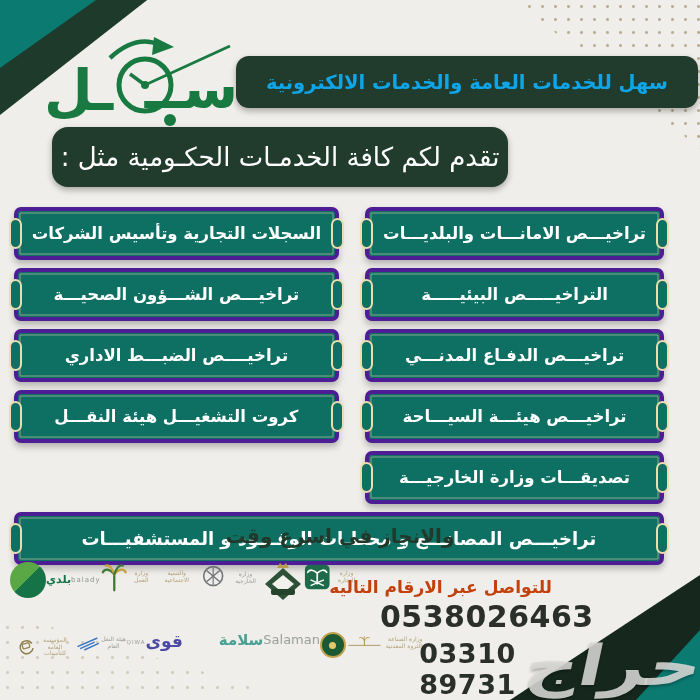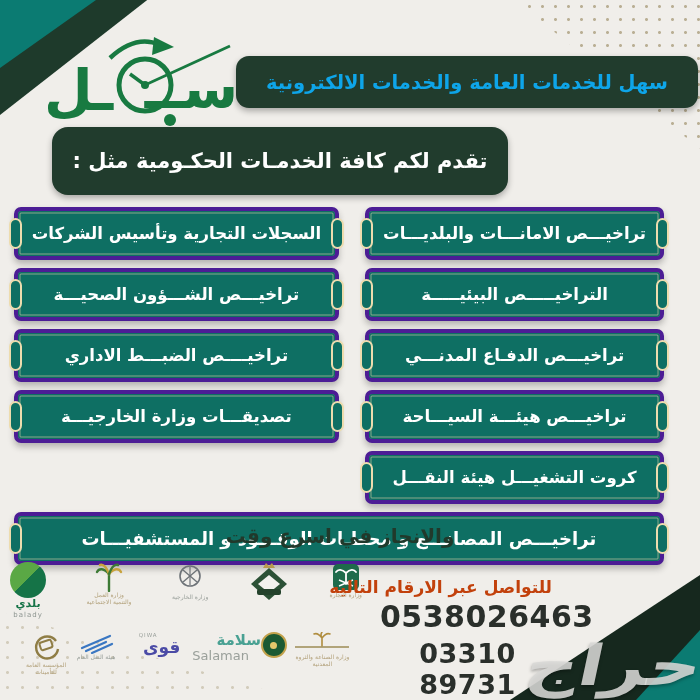--- a/index.html
+++ b/index.html
@@ -25,23 +25,23 @@
     background-image:radial-gradient(circle,#8d7b4d 1.2px,transparent 1.7px);
     background-size:15px 15px;
     clip-path:polygon(0 20%,100% 100%,0 100%);}
   
   .logo{position:absolute;top:28px;left:48px;width:190px;height:100px;z-index:2;}
   
   .brand-pill{position:absolute;top:56px;left:236px;right:2px;height:52px;
     background:#213c2d;border-radius:13px;display:flex;align-items:center;justify-content:center;
     color:#0ea5e9;font-size:19.5px;font-weight:bold;direction:rtl;
     box-shadow:0 3px 6px rgba(0,0,0,.30);z-index:2;}
-  .intro-pill{position:absolute;top:127px;left:52px;width:456px;height:68px;
+  .intro-pill{position:absolute;top:127px;left:52px;width:456px;height:60px;
     background:#213c2d;border-radius:16px;display:flex;align-items:center;justify-content:center;
-    color:#fff;font-size:21px;font-weight:bold;direction:rtl;
+    color:#fff;font-size:26px;font-weight:normal;direction:rtl;
     box-shadow:0 3px 6px rgba(0,0,0,.30);z-index:2;}
   
   .services{position:absolute;top:207px;left:34px;right:36px;
     display:grid;grid-template-columns:1fr 1fr;column-gap:26px;row-gap:8px;
     direction:rtl;z-index:2;}
   .svc{position:relative;height:45px;background:#0e6f63;
     border:4px solid #4c1d95;border-radius:7px;
     box-shadow:0 4px 6px rgba(30,30,30,.28),
       inset 0 0 0 1.5px #0e6f63, inset 0 0 0 2.5px rgba(237,220,174,.55);
     display:flex;align-items:center;justify-content:center;
@@ -63,28 +63,28 @@
     font-size:27px;font-weight:bold;color:#2a2f2b;direction:ltr;letter-spacing:.5px;z-index:4;}
   
   .watermark{position:absolute;right:4px;bottom:6px;z-index:5;
     font-size:56px;font-weight:bold;color:rgba(216,216,214,.88);
     transform:skewX(-12deg) scaleX(1.3);transform-origin:100% 100%;
     text-shadow:0 2px 3px rgba(0,0,0,.30);line-height:1;}
   
   .p-row{position:absolute;display:flex;justify-content:space-between;align-items:flex-start;z-index:2;}
   .p-row1{top:562px;left:10px;width:352px;}
   .p-row2{top:632px;left:16px;width:342px;}
-  .partner{display:flex;flex-direction:column;align-items:center;text-align:center;line-height:1.15;}
+  .partner{display:flex;flex-direction:row;align-items:center;text-align:center;line-height:1.15;}
   .cap-ar{font-size:6px;color:#b3a27c;direction:rtl;}
   .cap-gray{font-size:6px;color:#9aa09b;direction:rtl;}
   .balady-ar{font-size:11px;font-weight:bold;color:#157347;direction:rtl;}
   .balady-en{font-size:7px;color:#8d9590;letter-spacing:1px;}
   .balady-circle{width:36px;height:36px;border-radius:50%;
     background:linear-gradient(135deg,#5aa845 48%,#157347 48%);}
-  .qiwa-ar{font-size:17px;font-weight:bold;color:#4b4ba6;direction:rtl;margin-left:27px;}
+  .qiwa-ar{font-size:17px;font-weight:bold;color:#4b4ba6;direction:rtl;}
   .qiwa-en{font-size:5.5px;color:#9aa09b;letter-spacing:1px;}
   .sal-ar{font-size:15px;font-weight:bold;color:#49a193;direction:rtl;margin-left:36px;}
   .sal-en{font-size:13px;color:#9aa09b;}
   .cd-circle{width:22px;height:22px;border-radius:50%;background:#1c5a33;
     border:2px solid #c2a24c;display:flex;align-items:center;justify-content:center;}
   .cd-dot{width:7px;height:7px;border-radius:50%;background:#e5c86b;}
 </style>
 </head>
 <body>
 
@@ -136,24 +136,24 @@
     <div class="svc">
         <span class="lbl">تراخيـــص الدفـاع المدنـــي</span>
       </div>
     <div class="svc">
         <span class="lbl">تراخيــــص الضبـــط الاداري</span>
       </div>
     <div class="svc">
         <span class="lbl">تراخيـــص هيئـــة السيـــاحة</span>
       </div>
     <div class="svc">
+        <span class="lbl">كروت التشغيـــل هيئة النقـــل</span>
+      </div>
+    <div class="svc">
         <span class="lbl">تصديقـــات وزارة الخارجيـــة</span>
-      </div>
-    <div class="svc">
-        <span class="lbl">كروت التشغيـــل هيئة النقـــل</span>
       </div>
     <div class="svc full">
         <span class="lbl">تراخيـــص المصانـــع و محطـات الوقـــود و المستشفيـــات</span>
       </div>
   </div>
 
   <div class="tagline">والانجاز في اسرع وقت</div>
 
   <div class="contact-label">للتواصل عبر الارقام التاليه</div>
   <div class="phone1">0538026463</div>

